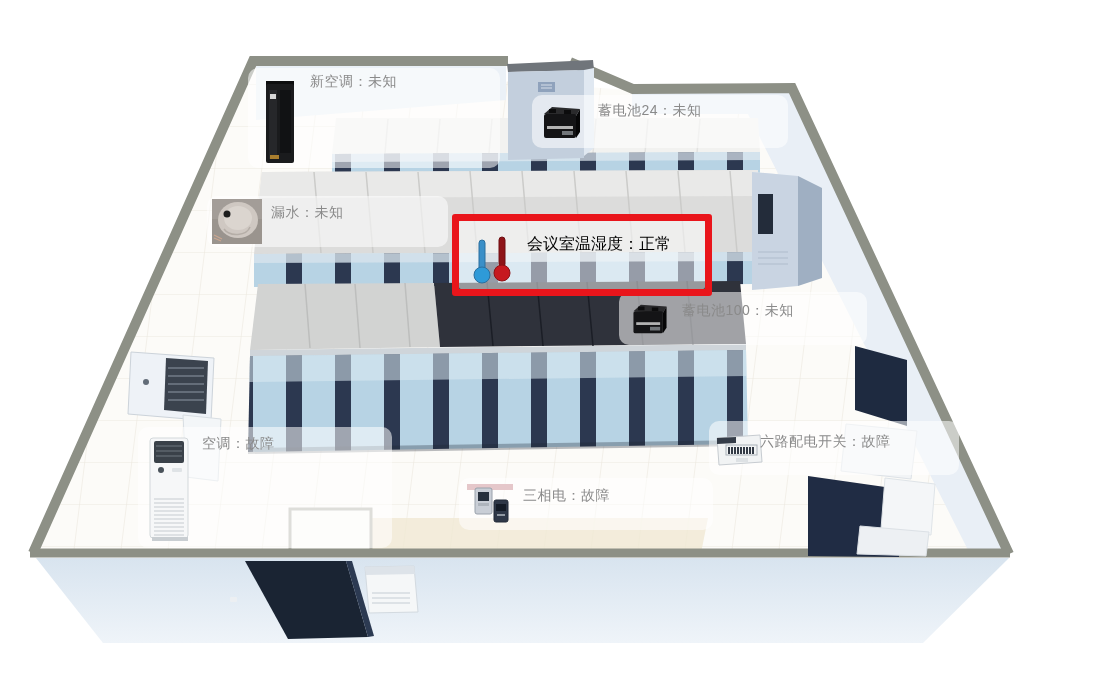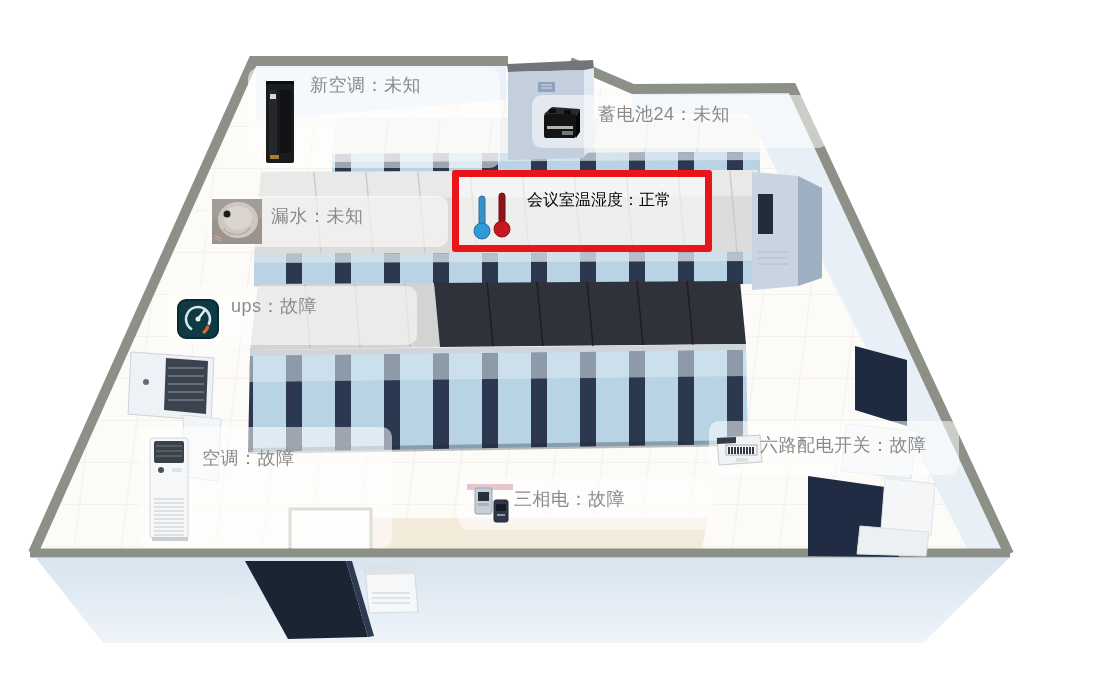--- a/index.html
+++ b/index.html
@@ -10,25 +10,25 @@
   #scene-svg{position:absolute;left:0;top:0;width:1101px;height:674px;}
   .panel{
     position:absolute;
     background:rgba(255,255,255,0.55);
     border-radius:10px;
     z-index:5;
   }
   .panel .dev-icon{position:absolute;display:block;line-height:0;}
   .panel .dev-text{
     position:absolute;
-    font-size:18px;color:#8a8a8a;letter-spacing:.5px;white-space:nowrap;
+    font-size:14px;color:#8a8a8a;letter-spacing:.5px;white-space:nowrap;
   }
   .red-frame{
     position:absolute;z-index:6;box-sizing:border-box;
-    border:7px solid #e9151b;border-radius:3px;
+    border:7px solid #e9151b;border-radius:3px;margin-top:44px;
   }
   .red-frame .inner{
     position:absolute;inset:0;background:rgba(255,255,255,0.5);border-radius:2px;
   }
 </style>
 </head>
 <body>
 
 <div id="stage">
 
@@ -141,21 +141,21 @@
         <rect x="0" y="3" width="28" height="79" rx="2" fill="#1a1b1d"></rect>
         <rect x="3" y="9" width="8" height="69" fill="#26272a"></rect>
         <rect x="4" y="13" width="6" height="5" fill="#d8d8d8"></rect>
         <rect x="14" y="9" width="11" height="63" fill="#111214"></rect>
         <rect x="4" y="74" width="9" height="4" fill="#a97e2e"></rect>
       </svg>
     </span>
     <span class="dev-text" style="left:62px;top:5px;">新空调：未知</span>
   </div>
 
-  <div class="panel" style="left:532px;top:95px;width:256px;height:53px;padding-left:40px;">
+  <div class="panel" style="left:532px;top:95px;width:256px;height:53px;">
     <span class="dev-icon" style="left:8px;top:9px;">
       <svg width="44" height="37" viewBox="0 0 44 37">
         <polygon points="4,10 12,3 40,5 36,12" fill="#2a2a2c"></polygon>
         <rect x="9" y="5" width="7" height="4" fill="#0c0c0d"></rect>
         <rect x="24" y="6" width="7" height="4" fill="#0c0c0d"></rect>
         <rect x="4" y="10" width="32" height="24" rx="2" fill="#141416"></rect>
         <polygon points="36,12 40,5 40,28 36,34" fill="#060607"></polygon>
         <rect x="7" y="22" width="26" height="3" fill="#cfcfcf" opacity=".85"></rect>
         <rect x="22" y="27" width="11" height="4" fill="#8a8f94" opacity=".8"></rect>
       </svg>
@@ -184,48 +184,50 @@
         <ellipse cx="26" cy="21" rx="20" ry="18" fill="#cfc8c2"></ellipse>
         <ellipse cx="26" cy="19" rx="14" ry="12" fill="#dbd5cf"></ellipse>
         <circle cx="15" cy="15" r="3.5" fill="#1e1e1e"></circle>
         <path d="M12,30 a14,10 0 0 0 26,-2" stroke="#b5aea7" stroke-width="1.5" fill="none"></path>
         <path d="M2,36 l8,4 M2,39 l7,3" stroke="#caa58f" stroke-width="1.2"></path>
       </svg>
     </span>
     <span class="dev-text" style="left:64px;top:8px;">漏水：未知</span>
   </div>
 
-  <div class="panel" style="left:168px;top:286px;width:249px;height:59px;">
-    <span class="dev-icon" style="left:9px;top:13px;">
-      <svg width="42" height="40" viewBox="0 0 42 40">
-        <rect x="1" y="1" width="40" height="38" rx="8" fill="#0f3a44" stroke="#0a2b33" stroke-width="2"></rect>
-        <circle cx="21" cy="20" r="12" fill="none" stroke="#d8e8e8" stroke-width="2.5" stroke-dasharray="56 20" transform="rotate(120 21 20)"></circle>
-        <path d="M31,27 a12,12 0 0 1 -5,7" stroke="#e2622b" stroke-width="3" fill="none"></path>
-        <line x1="21" y1="20" x2="28" y2="11" stroke="#e8f4f4" stroke-width="2.5"></line>
-        <circle cx="21" cy="20" r="2.5" fill="#e8f4f4"></circle>
-      </svg>
-    </span>
-    <span class="dev-text" style="left:63px;top:8px;">ups：故障</span>
-  </div>
-
+
+  <div class="panel" style="left:619px;top:292px;width:248px;height:53px;">
+    <span class="dev-icon" style="left:9px;top:10px;">
+      <svg width="44" height="34" viewBox="0 0 44 37">
+        <polygon points="4,10 12,3 40,5 36,12" fill="#2a2a2c"></polygon>
+        <rect x="9" y="5" width="7" height="4" fill="#0c0c0d"></rect>
+        <rect x="24" y="6" width="7" height="4" fill="#0c0c0d"></rect>
+        <rect x="4" y="10" width="32" height="24" rx="2" fill="#141416"></rect>
+        <polygon points="36,12 40,5 40,28 36,34" fill="#060607"></polygon>
+        <rect x="7" y="22" width="26" height="3" fill="#cfcfcf" opacity=".85"></rect>
+        <rect x="22" y="27" width="11" height="4" fill="#8a8f94" opacity=".8"></rect>
+      </svg>
+    </span>
+    <span class="dev-text" style="left:63px;top:10px;">蓄电池100：未知</span>
+  </div>
 
 
   <div class="panel" style="left:138px;top:427px;width:254px;height:121px;">
     <span class="dev-icon" style="left:10px;top:10px;">
       <svg width="42" height="106" viewBox="0 0 42 106">
         <rect x="2" y="1" width="38" height="100" rx="3" fill="#f6f7f8" stroke="#d3d8db"></rect>
         <rect x="6" y="4" width="30" height="22" rx="2" fill="#3a4149"></rect>
         <path d="M8,9 h26 M8,14 h26 M8,19 h26" stroke="#5d656e" stroke-width="1.5"></path>
         <circle cx="13" cy="33" r="3" fill="#4a525a"></circle>
         <rect x="24" y="31" width="10" height="4" rx="1" fill="#dfe3e6"></rect>
         <path d="M6,62 h30 M6,66 h30 M6,70 h30 M6,74 h30 M6,78 h30 M6,82 h30 M6,86 h30 M6,90 h30 M6,94 h30 M6,98 h30" stroke="#d6dadd" stroke-width="1.5"></path>
         <rect x="4" y="100" width="36" height="4" fill="#c9ced2"></rect>
       </svg>
     </span>
-    <span class="dev-text" style="left:64px;top:19px;">空调：故障</span>
+    <span class="dev-text" style="left:64px;top:8px;">空调：故障</span>
   </div>
 
   <div class="panel" style="left:709px;top:421px;width:250px;height:54px;">
     <span class="dev-icon" style="left:7px;top:11px;">
       <svg width="47" height="36" viewBox="0 0 47 36">
         <polygon points="1,6 44,3 46,30 3,33" fill="#f1f3f4" stroke="#c7ccd1"></polygon>
         <polygon points="1,6 20,5 20,11 1,12" fill="#343c48"></polygon>
         <rect x="10" y="13" width="31" height="10" fill="none" stroke="#aab1b8"></rect>
         <path d="M13,15 v7 M16,15 v7 M19,15 v7 M22,15 v7 M25,15 v7 M28,15 v7 M31,15 v7 M34,15 v7 M37,15 v7" stroke="#1f2733" stroke-width="1.8"></path>
         <rect x="20" y="26" width="12" height="4" fill="#dde1e4"></rect>
@@ -239,16 +241,16 @@
       <svg width="54" height="44" viewBox="0 0 54 44">
         <rect x="0" y="4" width="46" height="6" fill="#e5c7ca"></rect>
         <rect x="8" y="8" width="17" height="26" rx="2" fill="#c9ced6" stroke="#9aa2ac"></rect>
         <rect x="11" y="12" width="11" height="9" fill="#27303d"></rect>
         <rect x="11" y="23" width="11" height="3" fill="#aeb4bc"></rect>
         <rect x="27" y="20" width="14" height="22" rx="2" fill="#2f3848" stroke="#232b38"></rect>
         <rect x="29" y="24" width="10" height="7" fill="#141b26"></rect>
         <rect x="30" y="34" width="8" height="2" fill="#9098a2"></rect>
       </svg>
     </span>
-    <span class="dev-text" style="left:55px;top:9px;">三相电：故障</span>
+    <span class="dev-text" style="left:64px;top:9px;">三相电：故障</span>
   </div>
 
 </div>
 
 </body></html>

